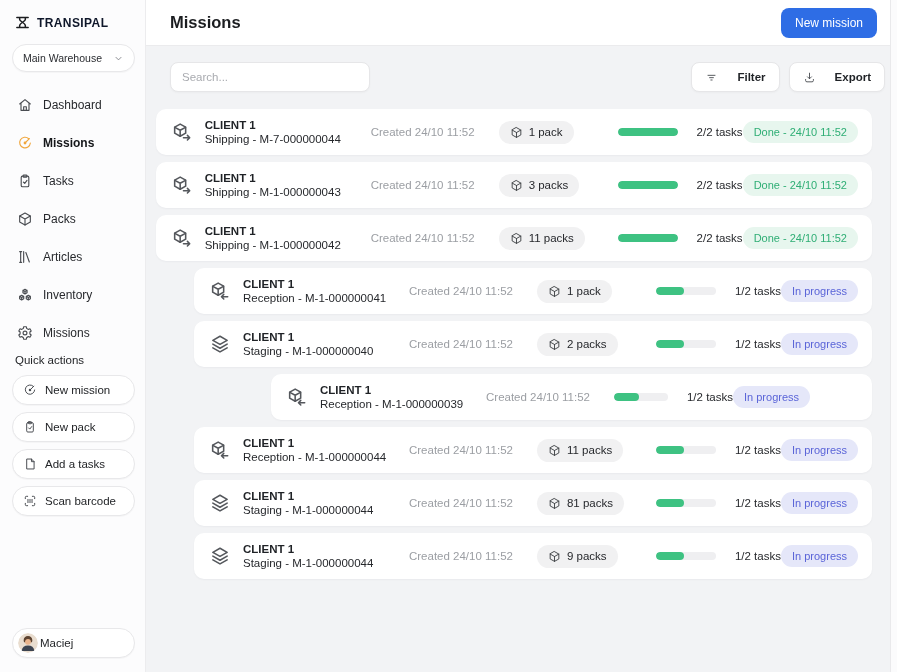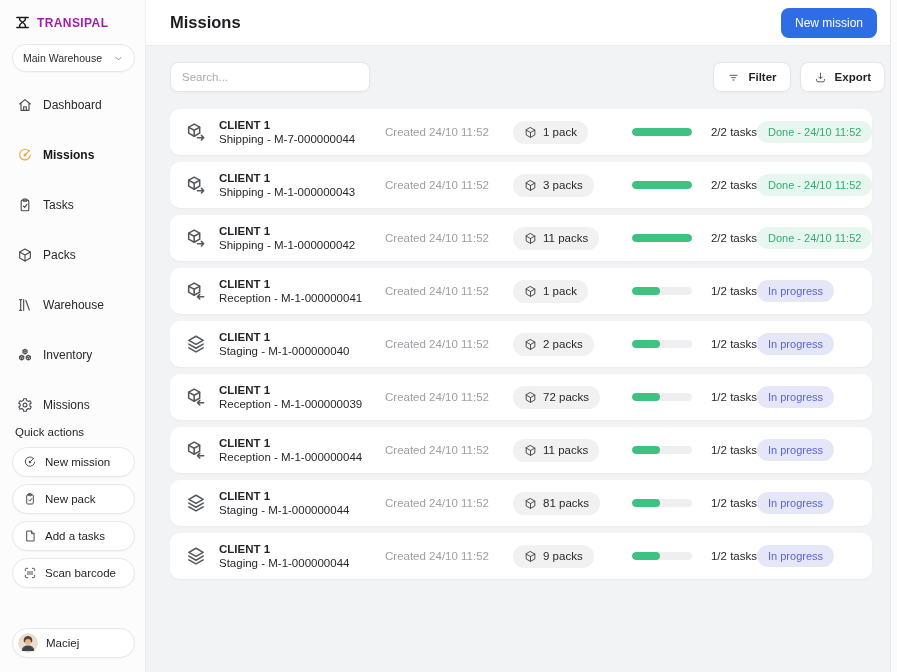--- a/index.html
+++ b/index.html
@@ -17,34 +17,34 @@
   .sidebar {
     width:146px; flex:0 0 146px;
     background:#fcfcfd;
     border-right:1px solid #ececee;
     display:flex; flex-direction:column;
     padding:14px 10px 14px 12px;
   }
   .logo { display:flex; align-items:center; gap:6px; padding-left:2px; }
   .logo-icon { width:17px; height:17px; color:#1b1d20; display:inline-flex; }
   .logo-icon svg { width:100%; height:100%; }
-  .brand-name { font-size:12px; font-weight:bold; letter-spacing:.4px; color:#a21caf; }
+  .brand-name { font-size:12px; font-weight:bold; letter-spacing:.4px; color:#0f172a; }
 
   .warehouse {
     margin-top:13px; width:100%;
     display:flex; align-items:center; justify-content:space-between;
     background:#fff; border:1px solid #e8e8ea; border-radius:999px;
     padding:7px 10px; font-size:10.5px; color:#2a2c30;
     font-family:inherit; cursor:pointer;
     box-shadow:0 1px 1px rgba(16,24,40,.03);
   }
   .chev { width:11px; height:11px; color:#6d7076; display:inline-flex; }
   .chev svg { width:100%; height:100%; }
 
-  .nav { margin-top:18px; display:flex; flex-direction:column; gap:20px; }
+  .nav { margin-top:18px; display:flex; flex-direction:column; gap:8px; }
   .nav-item {
     display:flex; align-items:center; gap:10px;
     padding:7px 5px; border-radius:8px; cursor:pointer;
     font-size:12px; color:#27292d;
   }
   .nav-item .icon { width:16px; height:16px; color:#494c51; display:inline-flex; flex:0 0 16px; }
   .nav-item .icon svg { width:100%; height:100%; }
   .nav-item.active .nav-label { font-weight:bold; color:#141619; }
   .nav-item.active .icon { color:var(--orange,#f0a63c); }
 
@@ -55,21 +55,21 @@
     background:#fff; border:1px solid #e8e8ea; border-radius:999px;
     padding:7px 10px; font-size:11.5px; color:#232528;
     font-family:inherit; cursor:pointer; text-align:left;
     box-shadow:0 1px 1px rgba(16,24,40,.03);
   }
   .qa-btn .icon { width:14px; height:14px; color:#4a4d52; display:inline-flex; flex:0 0 14px; }
   .qa-btn .icon svg { width:100%; height:100%; }
 
   .user-pill {
     margin-top:auto;
-    display:flex; align-items:center; gap:8px;
+    display:flex; align-items:center; gap:2px;
     background:#fff; border:1px solid #e8e8ea; border-radius:999px;
     padding:4px 10px 4px 5px; font-size:11.5px; color:#232528;
     cursor:pointer; box-shadow:0 1px 1px rgba(16,24,40,.03);
   }
   .avatar { width:20px; height:20px; border-radius:50%; overflow:hidden; flex:0 0 20px; }
   .avatar svg { width:100%; height:100%; display:block; }
 
   
   .main { flex:1; display:flex; flex-direction:column; min-width:0; }
   .header {
@@ -88,30 +88,30 @@
   .toolbar { display:flex; align-items:flex-start; justify-content:space-between; }
   .search {
     width:200px; height:30px;
     border:1px solid #e6e6e8; border-radius:8px; background:#fff;
     padding:0 11px; font-size:11.5px; color:#1b1d20; font-family:inherit;
     box-shadow:0 1px 2px rgba(16,24,40,.03); outline:none;
   }
   .search::placeholder { color:#a9abb0; }
   .tool-btns { display:flex; gap:9px; }
   .tool-btn {
-    display:flex; align-items:center; gap:8px;
+    display:flex; align-items:center; gap:19px;
     background:#fff; border:1px solid #e6e6e8; border-radius:8px;
     height:30px; padding:0 13px; font-size:11.5px; font-weight:bold; color:#1f2226;
     font-family:inherit; cursor:pointer;
     box-shadow:0 1px 2px rgba(16,24,40,.03);
   }
   .tool-btn .icon { width:13px; height:13px; color:#4a4d52; display:inline-flex; }
   .tool-btn .icon svg { width:100%; height:100%; }
 
-  .list { margin-top:17px; width:702px; display:flex; flex-direction:column; gap:7px; }
+  .list { margin-top:17px; width:702px; display:flex; flex-direction:column; gap:7px;align-items:flex-end; }
   .mission-card {
     background:#fff; border-radius:10px; height:46px;
     display:grid; grid-template-columns:200px 128px 119px 125px 1fr;
     align-items:center; padding:0 14px 0 15px;
     box-shadow:0 1px 2px rgba(16,24,40,.04);
     cursor:pointer;
   }
   .col-main { display:flex; align-items:center; gap:12px; min-width:0; }
   .mission-icon { width:22px; height:22px; color:#54575c; display:inline-flex; flex:0 0 22px; }
   .mission-icon svg { width:100%; height:100%; }
@@ -202,21 +202,21 @@
             </svg>
           </span>
           <span class="nav-label">Packs</span>
         </div>
         <div class="nav-item">
           <span class="icon">
             <svg viewBox="0 0 24 24" fill="none" stroke="currentColor" stroke-width="1.7" stroke-linecap="round" stroke-linejoin="round">
               <path d="M5.5 4v16M10 4v16M13.3 5.2l5.2 14.3M4 4h3M4 20h3"></path>
             </svg>
           </span>
-          <span class="nav-label">Warehouse</span>
+          <span class="nav-label">Articles</span>
         </div>
         <div class="nav-item">
           <span class="icon">
             <svg viewBox="0 0 24 24" fill="none" stroke="currentColor" stroke-width="1.7" stroke-linecap="round" stroke-linejoin="round">
               <path d="M12 3.3l3.1 1.8v3.5L12 10.4 8.9 8.6V5.1zM8.9 5.1 12 6.9l3.1-1.8M12 6.9v3.5"></path>
               <path d="M7 12.3l3.1 1.8v3.5L7 19.4l-3.1-1.8v-3.5zM3.9 14.1 7 15.9l3.1-1.8M7 15.9v3.5"></path>
               <path d="M17 12.3l3.1 1.8v3.5L17 19.4l-3.1-1.8v-3.5zM13.9 14.1 17 15.9l3.1-1.8M17 15.9v3.5"></path>
             </svg>
           </span>
           <span class="nav-label">Inventory</span>
@@ -485,29 +485,20 @@
                   <path d="M4.2 6.9 10 10.1l5.8-3.2M10 10.1v6.5"></path>
                   <path d="M20.4 18.2h-6.8M16.1 15.7l-2.5 2.5 2.5 2.5"></path>
                 </svg>
               </span>
               <div>
                 <div class="m-client">CLIENT 1</div>
                 <div class="m-sub">Reception - M-1-000000039</div>
               </div>
             </div>
             <div class="col-created">Created 24/10 11:52</div>
-            <div><span class="pack-pill">
-                <span class="pack-icon">
-                  <svg viewBox="0 0 24 24" fill="none" stroke="currentColor" stroke-width="1.7" stroke-linecap="round" stroke-linejoin="round">
-                    <path d="M12 3l8 4.5v9L12 21l-8-4.5v-9z"></path>
-                    <path d="M4 7.5l8 4.5 8-4.5M12 12v9"></path>
-                  </svg>
-                </span>
-                <span>72 packs</span>
-              </span></div>
             <div class="col-progress">
               <span class="progress-track">
                 <span class="progress-fill" style="width:47%"></span>
               </span>
               <span class="tasks-label">1/2 tasks</span>
             </div>
             <div><span class="status-badge in_progress">In progress</span></div>
           </div>
           <div class="mission-card">
             <div class="col-main">

